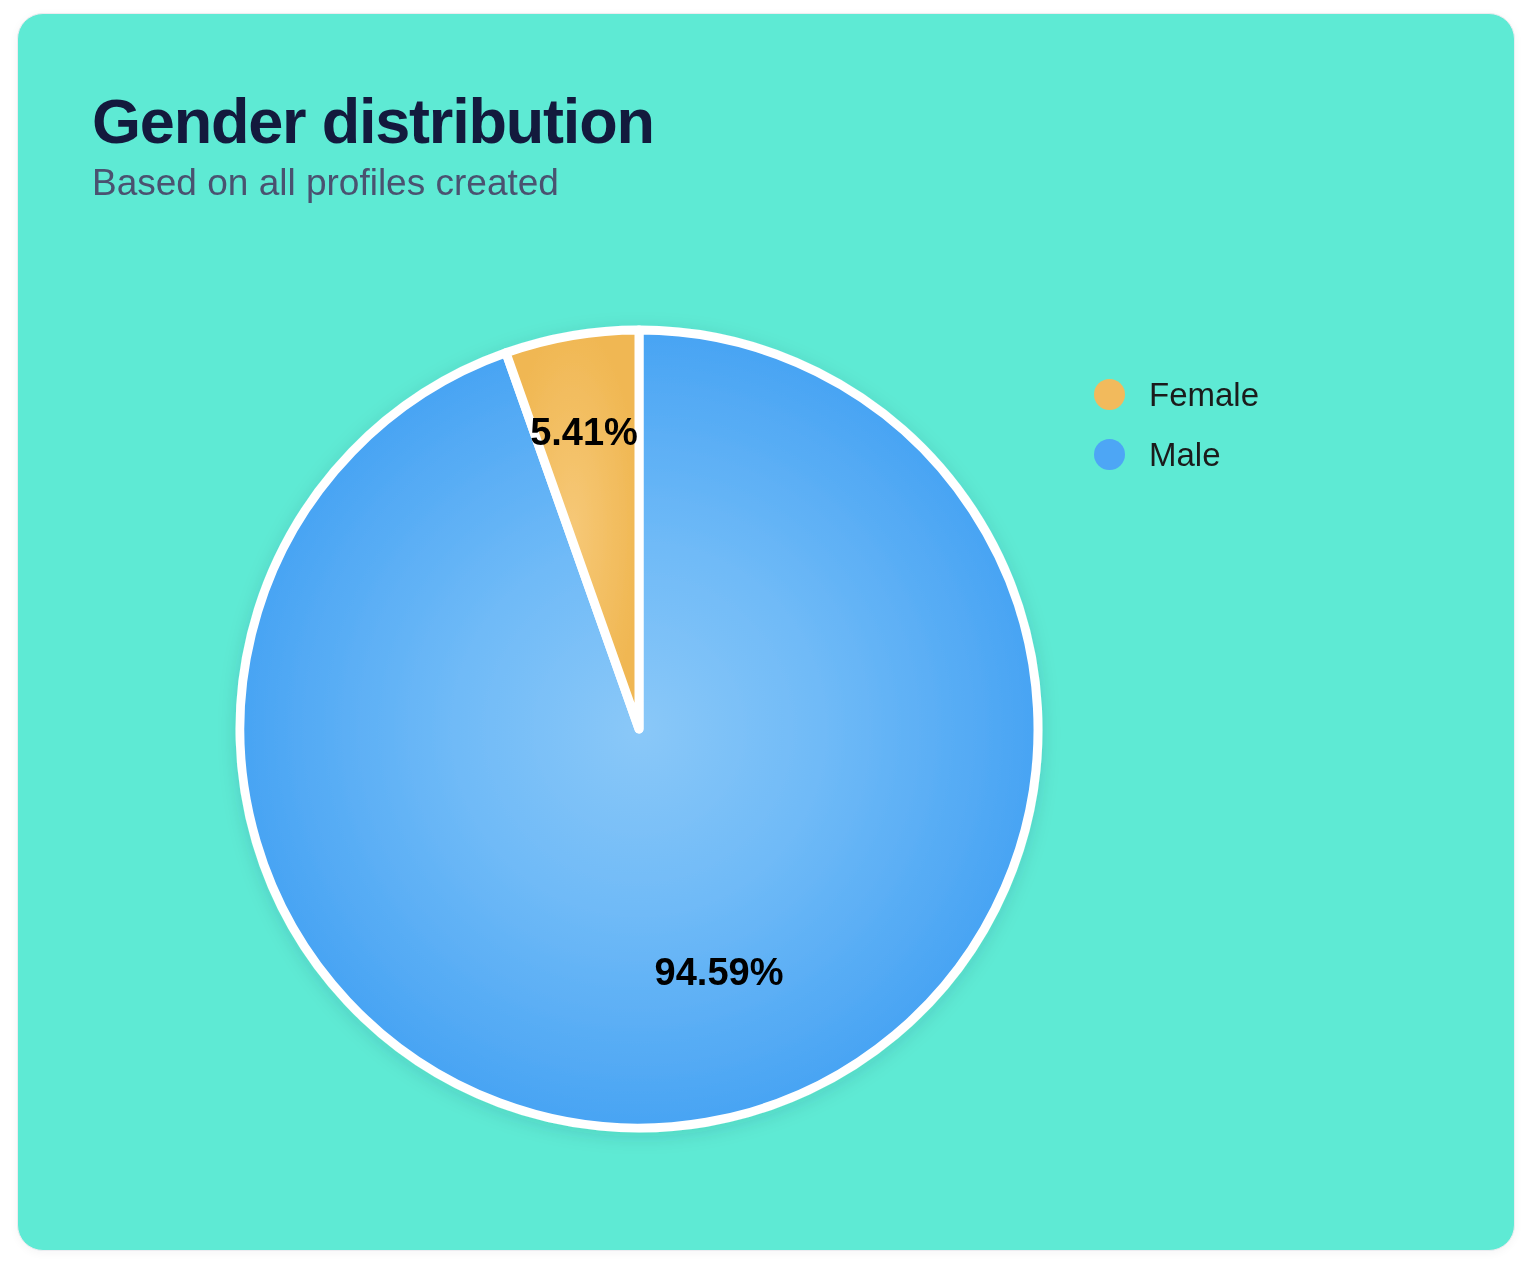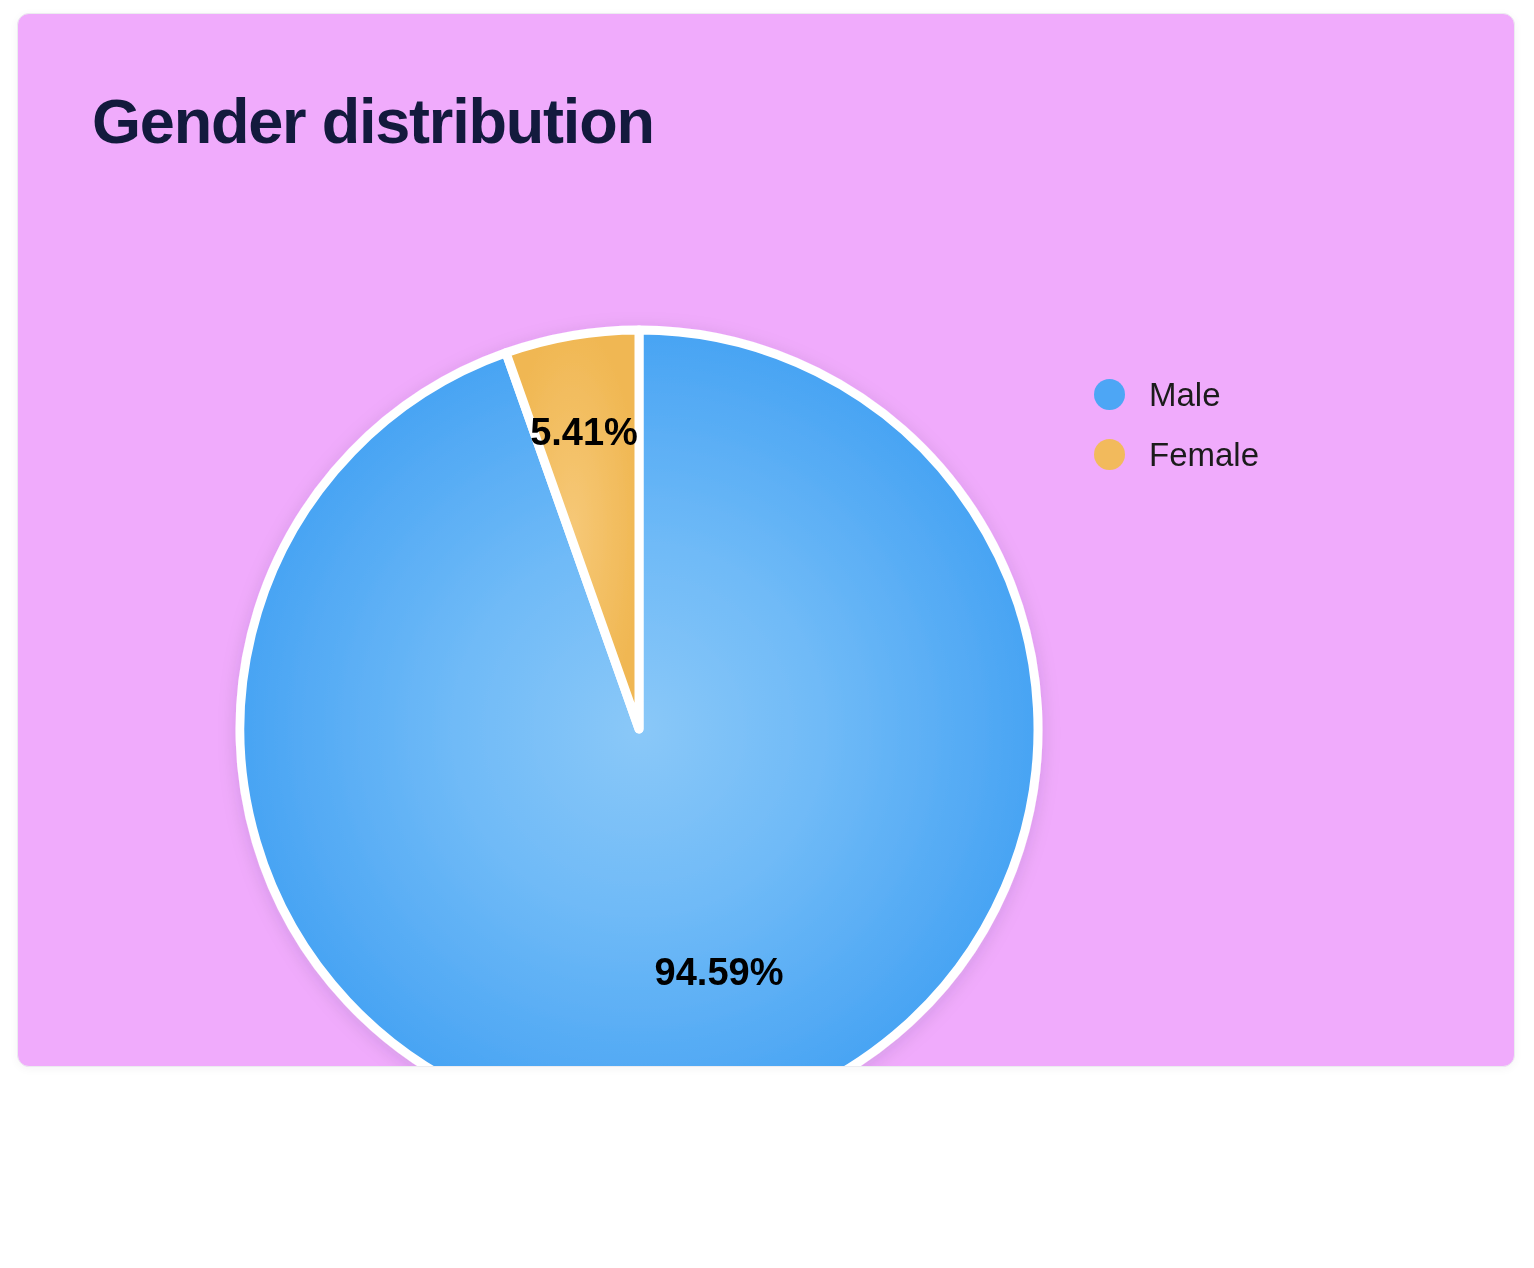--- a/index.html
+++ b/index.html
@@ -12,24 +12,24 @@
     height: 1268px;
     font-family: "Liberation Sans", sans-serif;
     overflow: hidden;
   }
 
   #card {
     position: absolute;
     left: 17px;
     top: 13px;
     width: 1498px;
-    height: 1054px;
-    background: #f0abfc;
+    height: 1238px;
+    background: #5eead4;
     border: 1px solid #ececf0;
-    border-radius: 12px;
+    border-radius: 26px;
     box-shadow: 0 2px 10px rgba(20, 24, 48, 0.045);
     box-sizing: border-box;
     overflow: hidden;
   }
 
   #header {
     position: absolute;
     left: 74px;
     top: 73px;
   }
@@ -102,20 +102,21 @@
     white-space: nowrap;
   }
 </style>
 </head>
 <body>
 
 <div id="card">
 
   <div id="header">
     <h1 id="chart-title">Gender distribution</h1>
+    <p id="chart-subtitle">Based on all profiles created</p>
   </div>
 
   <div id="plot-area">
 
     <svg id="pie-svg" viewBox="0 0 850 850">
       <defs>
         <radialGradient id="blueGrad" cx="50%" cy="50%" r="52%">
           <stop offset="0%" stop-color="#8ac8f8"></stop>
           <stop offset="45%" stop-color="#6fbaf7"></stop>
           <stop offset="100%" stop-color="#45a2f3"></stop>
@@ -135,23 +136,23 @@
 
         <path d="M 425 425 L 291.97 48.83 A 399 399 0 0 1 425.00 26.00 Z" fill="url(#orangeGrad)" stroke="#ffffff" stroke-width="9" stroke-linejoin="round"></path>
       </g>
     </svg>
 
     <div class="slice-label" id="label-female">5.41%</div>
     <div class="slice-label" id="label-male">94.59%</div>
 
     <div id="legend">
       <div class="legend-row">
+        <span class="legend-dot" style="background:#f2ba5c"></span>
+        <span class="legend-label">Female</span>
+      </div>
+      <div class="legend-row">
         <span class="legend-dot" style="background:#4da6f5"></span>
         <span class="legend-label">Male</span>
-      </div>
-      <div class="legend-row">
-        <span class="legend-dot" style="background:#f2ba5c"></span>
-        <span class="legend-label">Female</span>
       </div>
     </div>
 
   </div>
 </div>
 
 </body></html>

